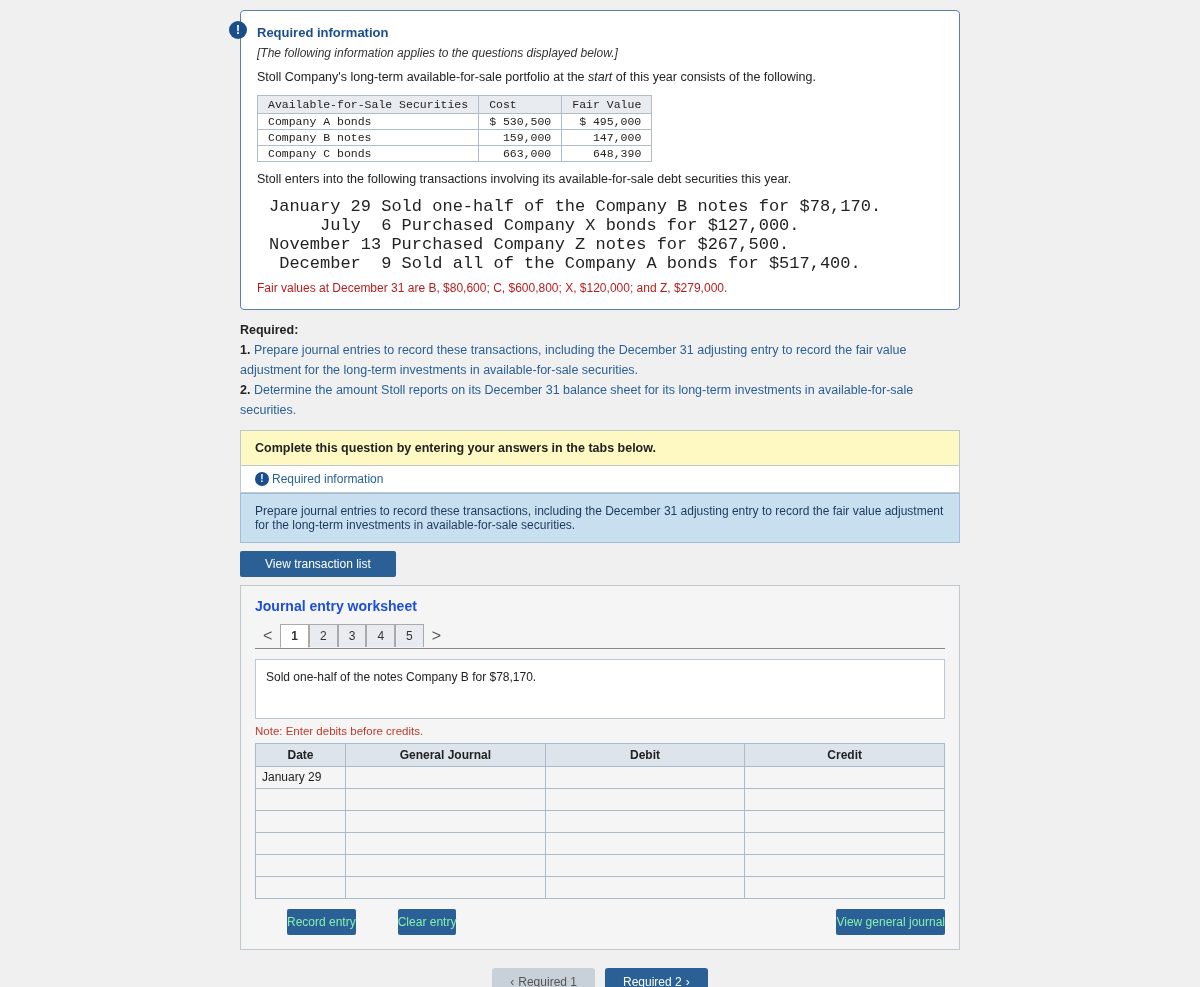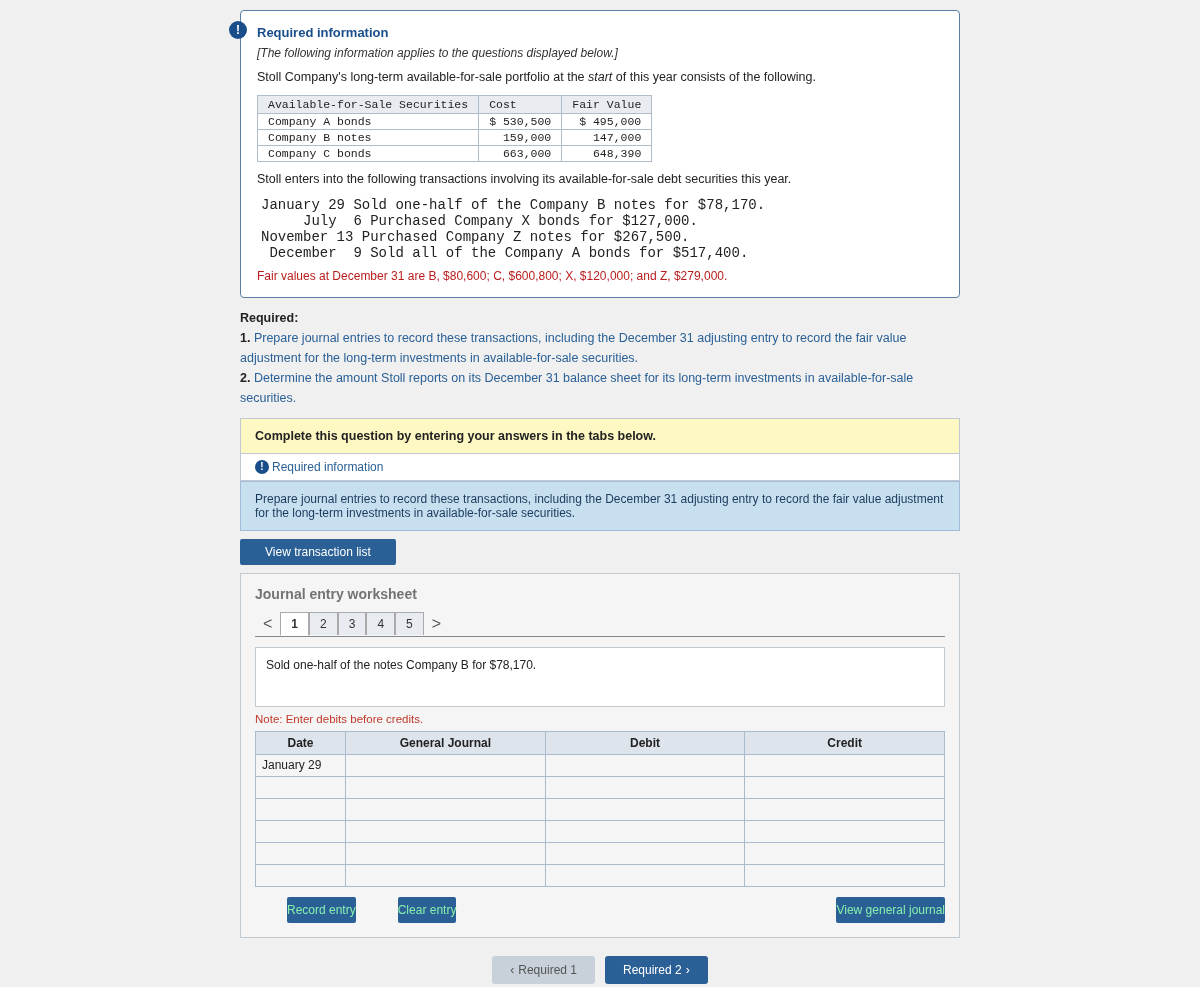--- a/index.html
+++ b/index.html
@@ -75,23 +75,23 @@
     .sec-table td {
       padding: 1px 10px;
       border: 1px solid #b0bcc8;
       text-align: right;
     }
     .sec-table td:first-child {
       text-align: left;
     }
     .transactions-text {
       font-family: 'Courier New', monospace;
-      font-size: 14px;
+      font-size: 17px;
       white-space: pre;
-      margin: 8px 4px;
+      margin: 8px 12px;
       color: #222;
     }
     .fair-values-text {
       color: #b91c1c;
       font-size: 12px;
       margin-top: 6px;
     }
     
     .required-section {
       margin: 8px 0 10px 0;
@@ -171,21 +171,21 @@
     
     .worksheet-box {
       background: #f5f5f5;
       border: 1px solid #c0c8d0;
       padding: 12px 14px 14px 14px;
       margin-top: 4px;
     }
     .worksheet-title {
       font-weight: bold;
       font-size: 14px;
-      color: #737373;
+      color: #1d4ed8;
       margin-bottom: 10px;
     }
     
     .entry-tabs {
       display: flex;
       align-items: center;
       gap: 0;
       margin-bottom: 10px;
       border-bottom: 1px solid #888;
     }

